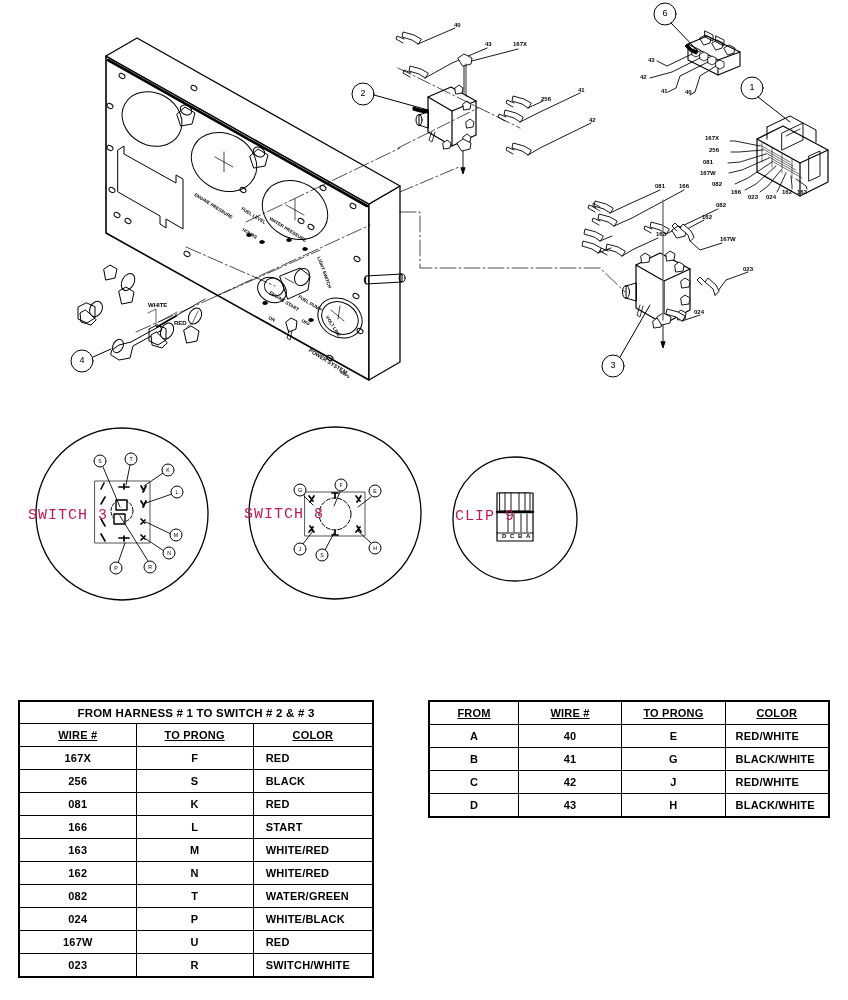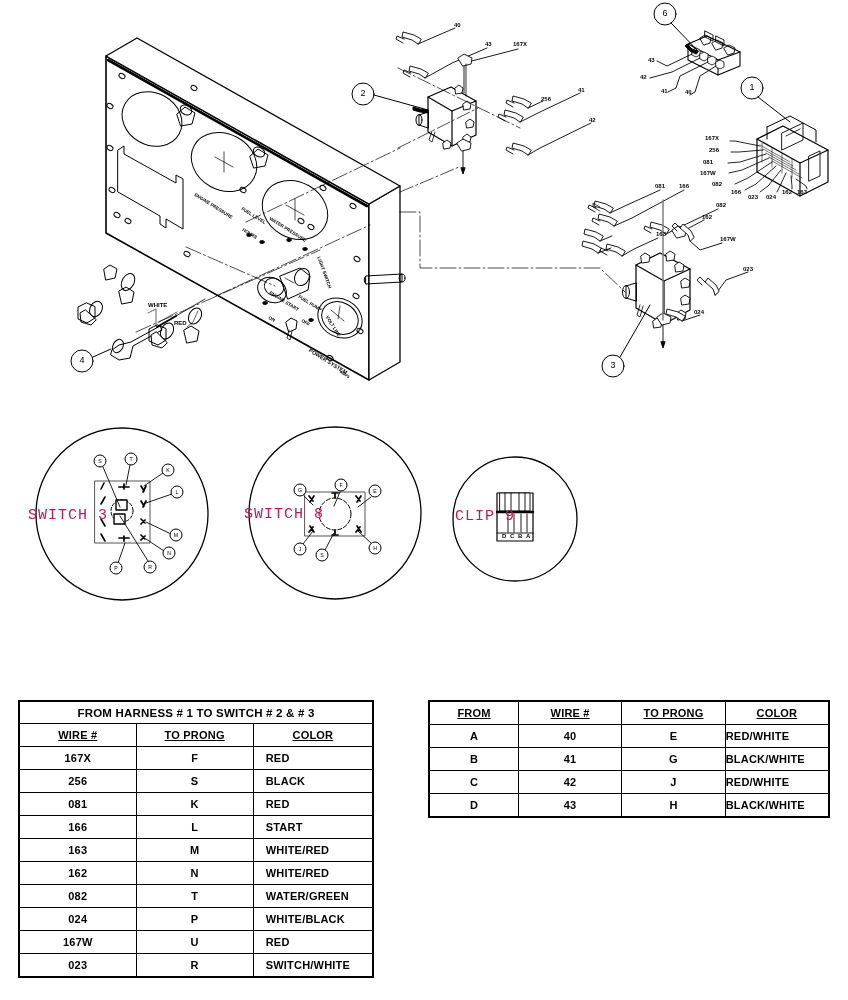--- a/index.html
+++ b/index.html
@@ -12,21 +12,21 @@
      font-family:"Liberation Sans",sans-serif;text-align:center;padding:0;height:22px;
      letter-spacing:.2px;}
   .tbl .title{height:21px;font-size:11.5px;}
   .tbl .hdr{height:22px;text-decoration:underline;}
   #tbl-left{left:18px;top:700px;width:356px;}
   #tbl-left col.c1{width:118px;} #tbl-left col.c2{width:118px;} #tbl-left col.c3{width:120px;}
   #tbl-left td.color{text-align:left;padding-left:12px;}
   #tbl-right{left:428px;top:700px;width:402px;}
   #tbl-right col.d1{width:90px;} #tbl-right col.d2{width:104px;}
   #tbl-right col.d3{width:104px;} #tbl-right col.d4{width:104px;}
-  #tbl-right td.color{text-align:left;}
+  #tbl-right td.color{text-align:left;padding-left:10px;}
   .outer{border:2px solid #000 !important;}
   
   .dtext{position:absolute;font-family:"Liberation Sans",sans-serif;font-size:6px;
      font-weight:bold;color:#000;white-space:nowrap;line-height:1;}
   .circ-label{position:absolute;font-family:Liberation Mono, monospace;font-size:15px;
      font-weight:normal;letter-spacing:1px;color:#be185d;white-space:nowrap;}
   .clipltr{position:absolute;font-family:"Liberation Sans",sans-serif;font-size:6px;
      font-weight:bold;color:#000;}
   .balloon-t{position:absolute;font-family:"Liberation Sans",sans-serif;font-size:9px;
      color:#000;text-align:center;width:16px;}

